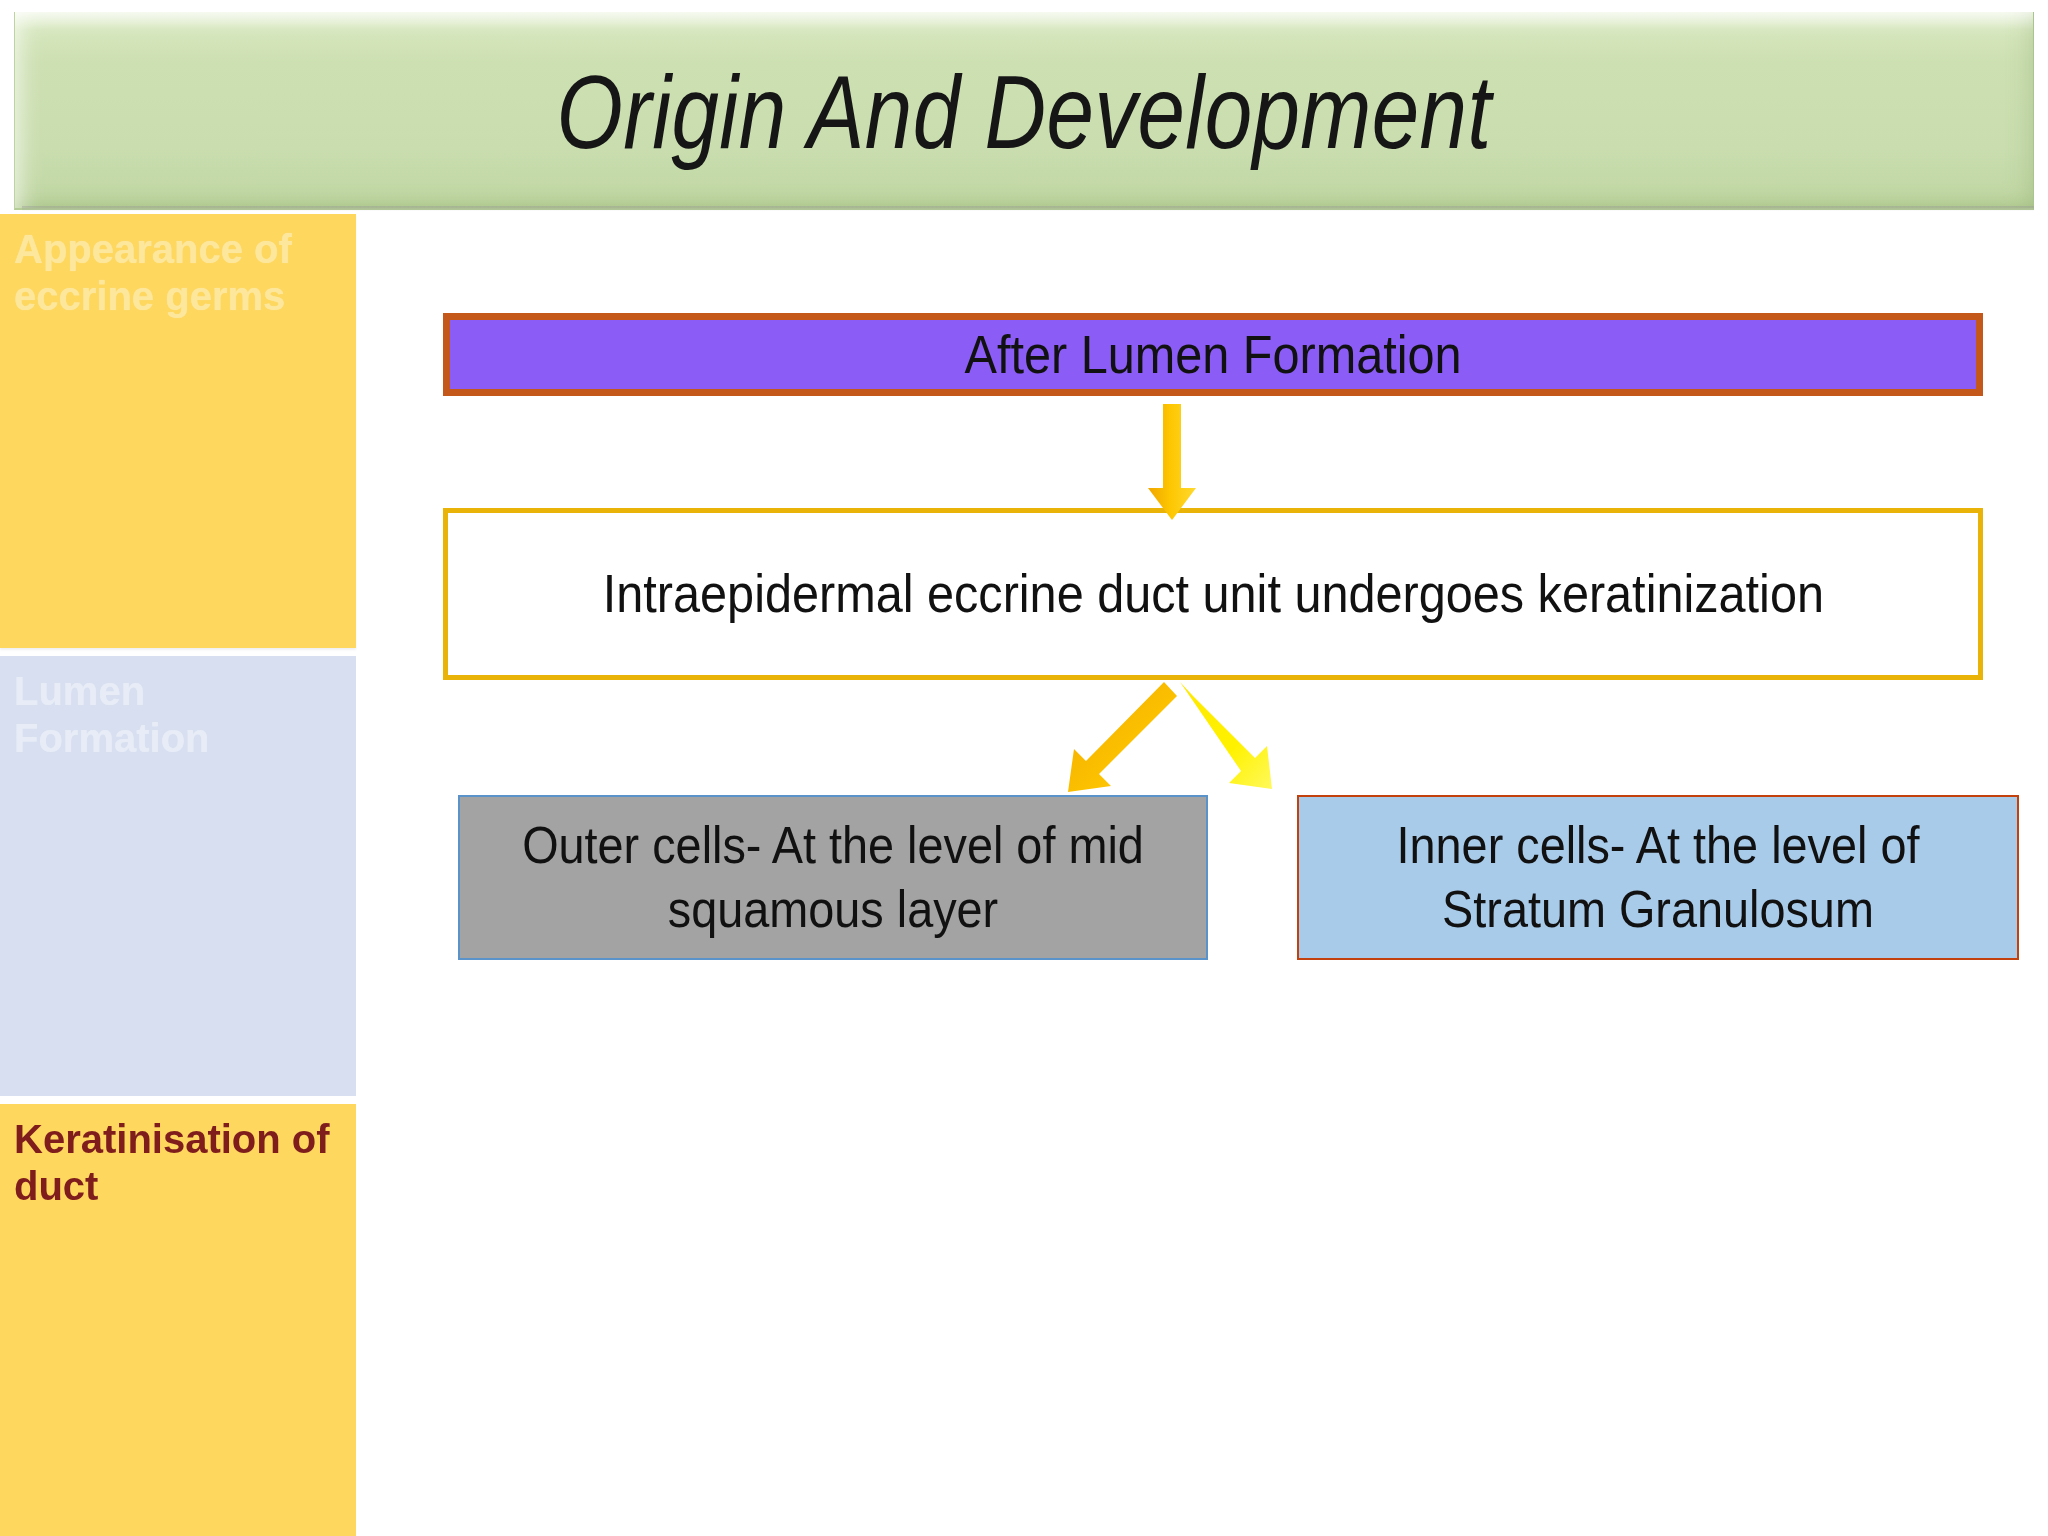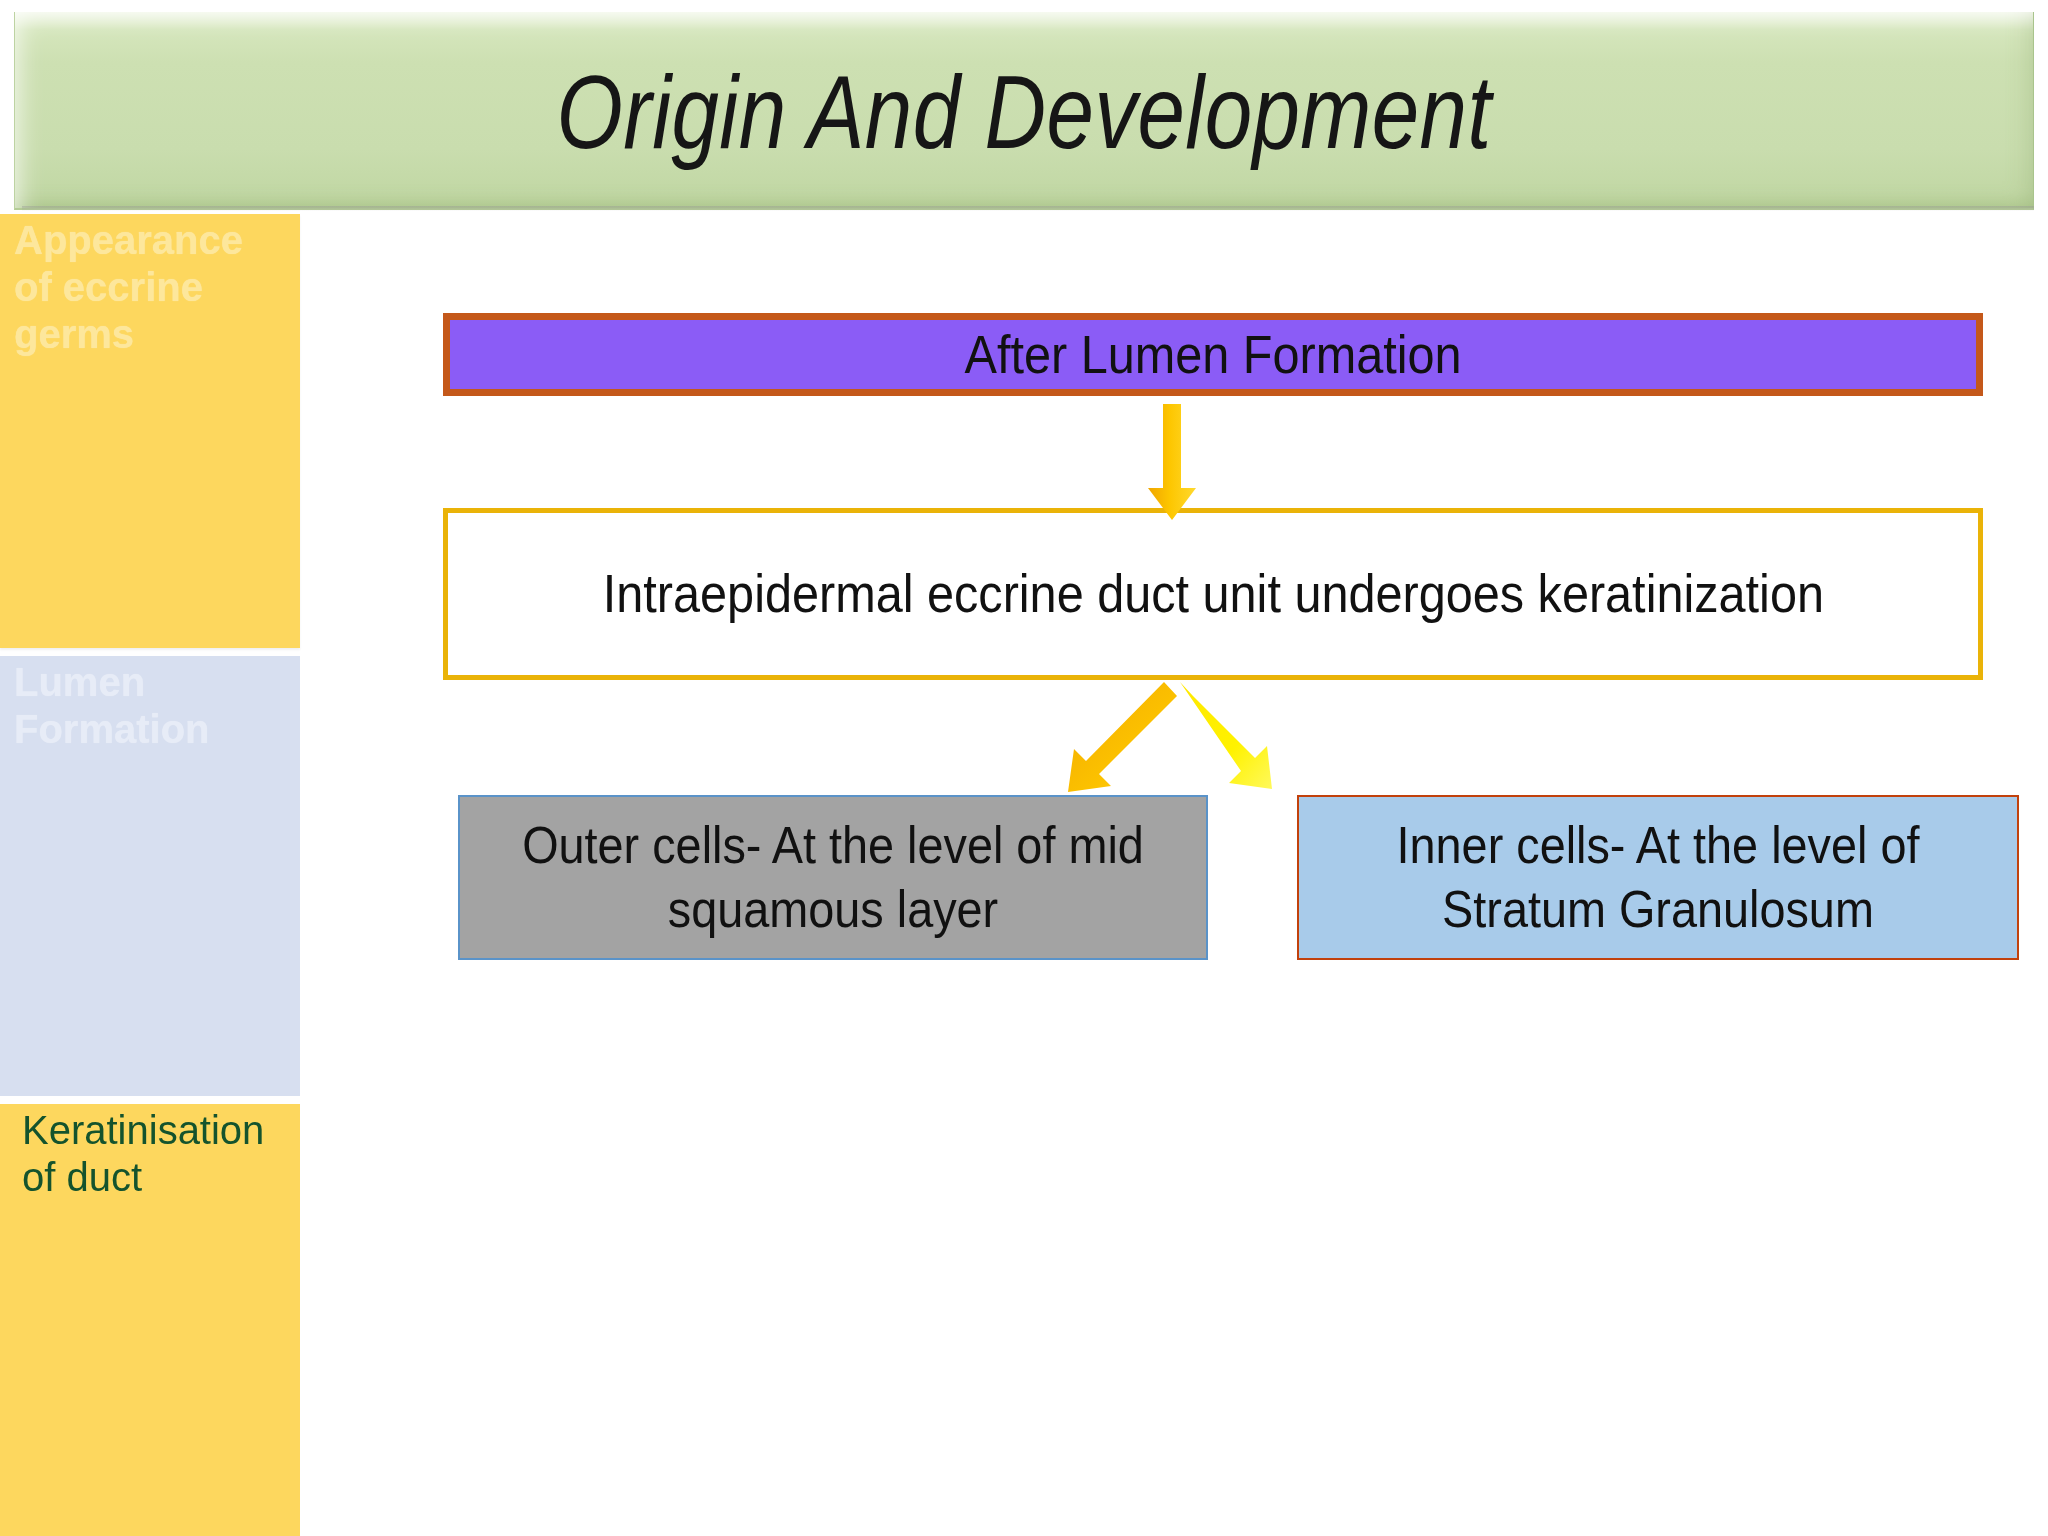--- a/index.html
+++ b/index.html
@@ -68,23 +68,23 @@
     transform: scaleX(0.82);
     transform-origin: center center;
     white-space: nowrap;
     margin-top: 4px;
   }
 
   
   .sidebar-panel {
     position: absolute;
     left: 0;
-    width: 300px;
+    width: 356px;
     box-sizing: border-box;
-    padding: 3px 22px 0 14px;
+    padding: 12px 22px 0 14px;
   }
   .sidebar-label {
     font-size: 40px;
     line-height: 1.18;
     font-weight: 700;
   }
   #sidebar-panel-0 {
     top: 214px;
     height: 434px;
     background: #fdd75e;
@@ -104,23 +104,22 @@
     color: #e7ecf7;
     text-shadow: 0 0 1px rgba(255,255,255,0.4);
     font-weight: 700;
   }
   #sidebar-panel-2 {
     top: 1104px;
     height: 432px;
     background: #fdd75e;
   }
   #sidebar-panel-2 .sidebar-label {
-    color: #14532d;
-    font-weight: 400;
-    margin-left: 8px;
+    color: #7f1d1d;
+    font-weight: 700;
   }
 
   
   .flow-box {
     position: absolute;
     box-sizing: border-box;
     display: flex;
     align-items: center;
     justify-content: center;
     text-align: center;

